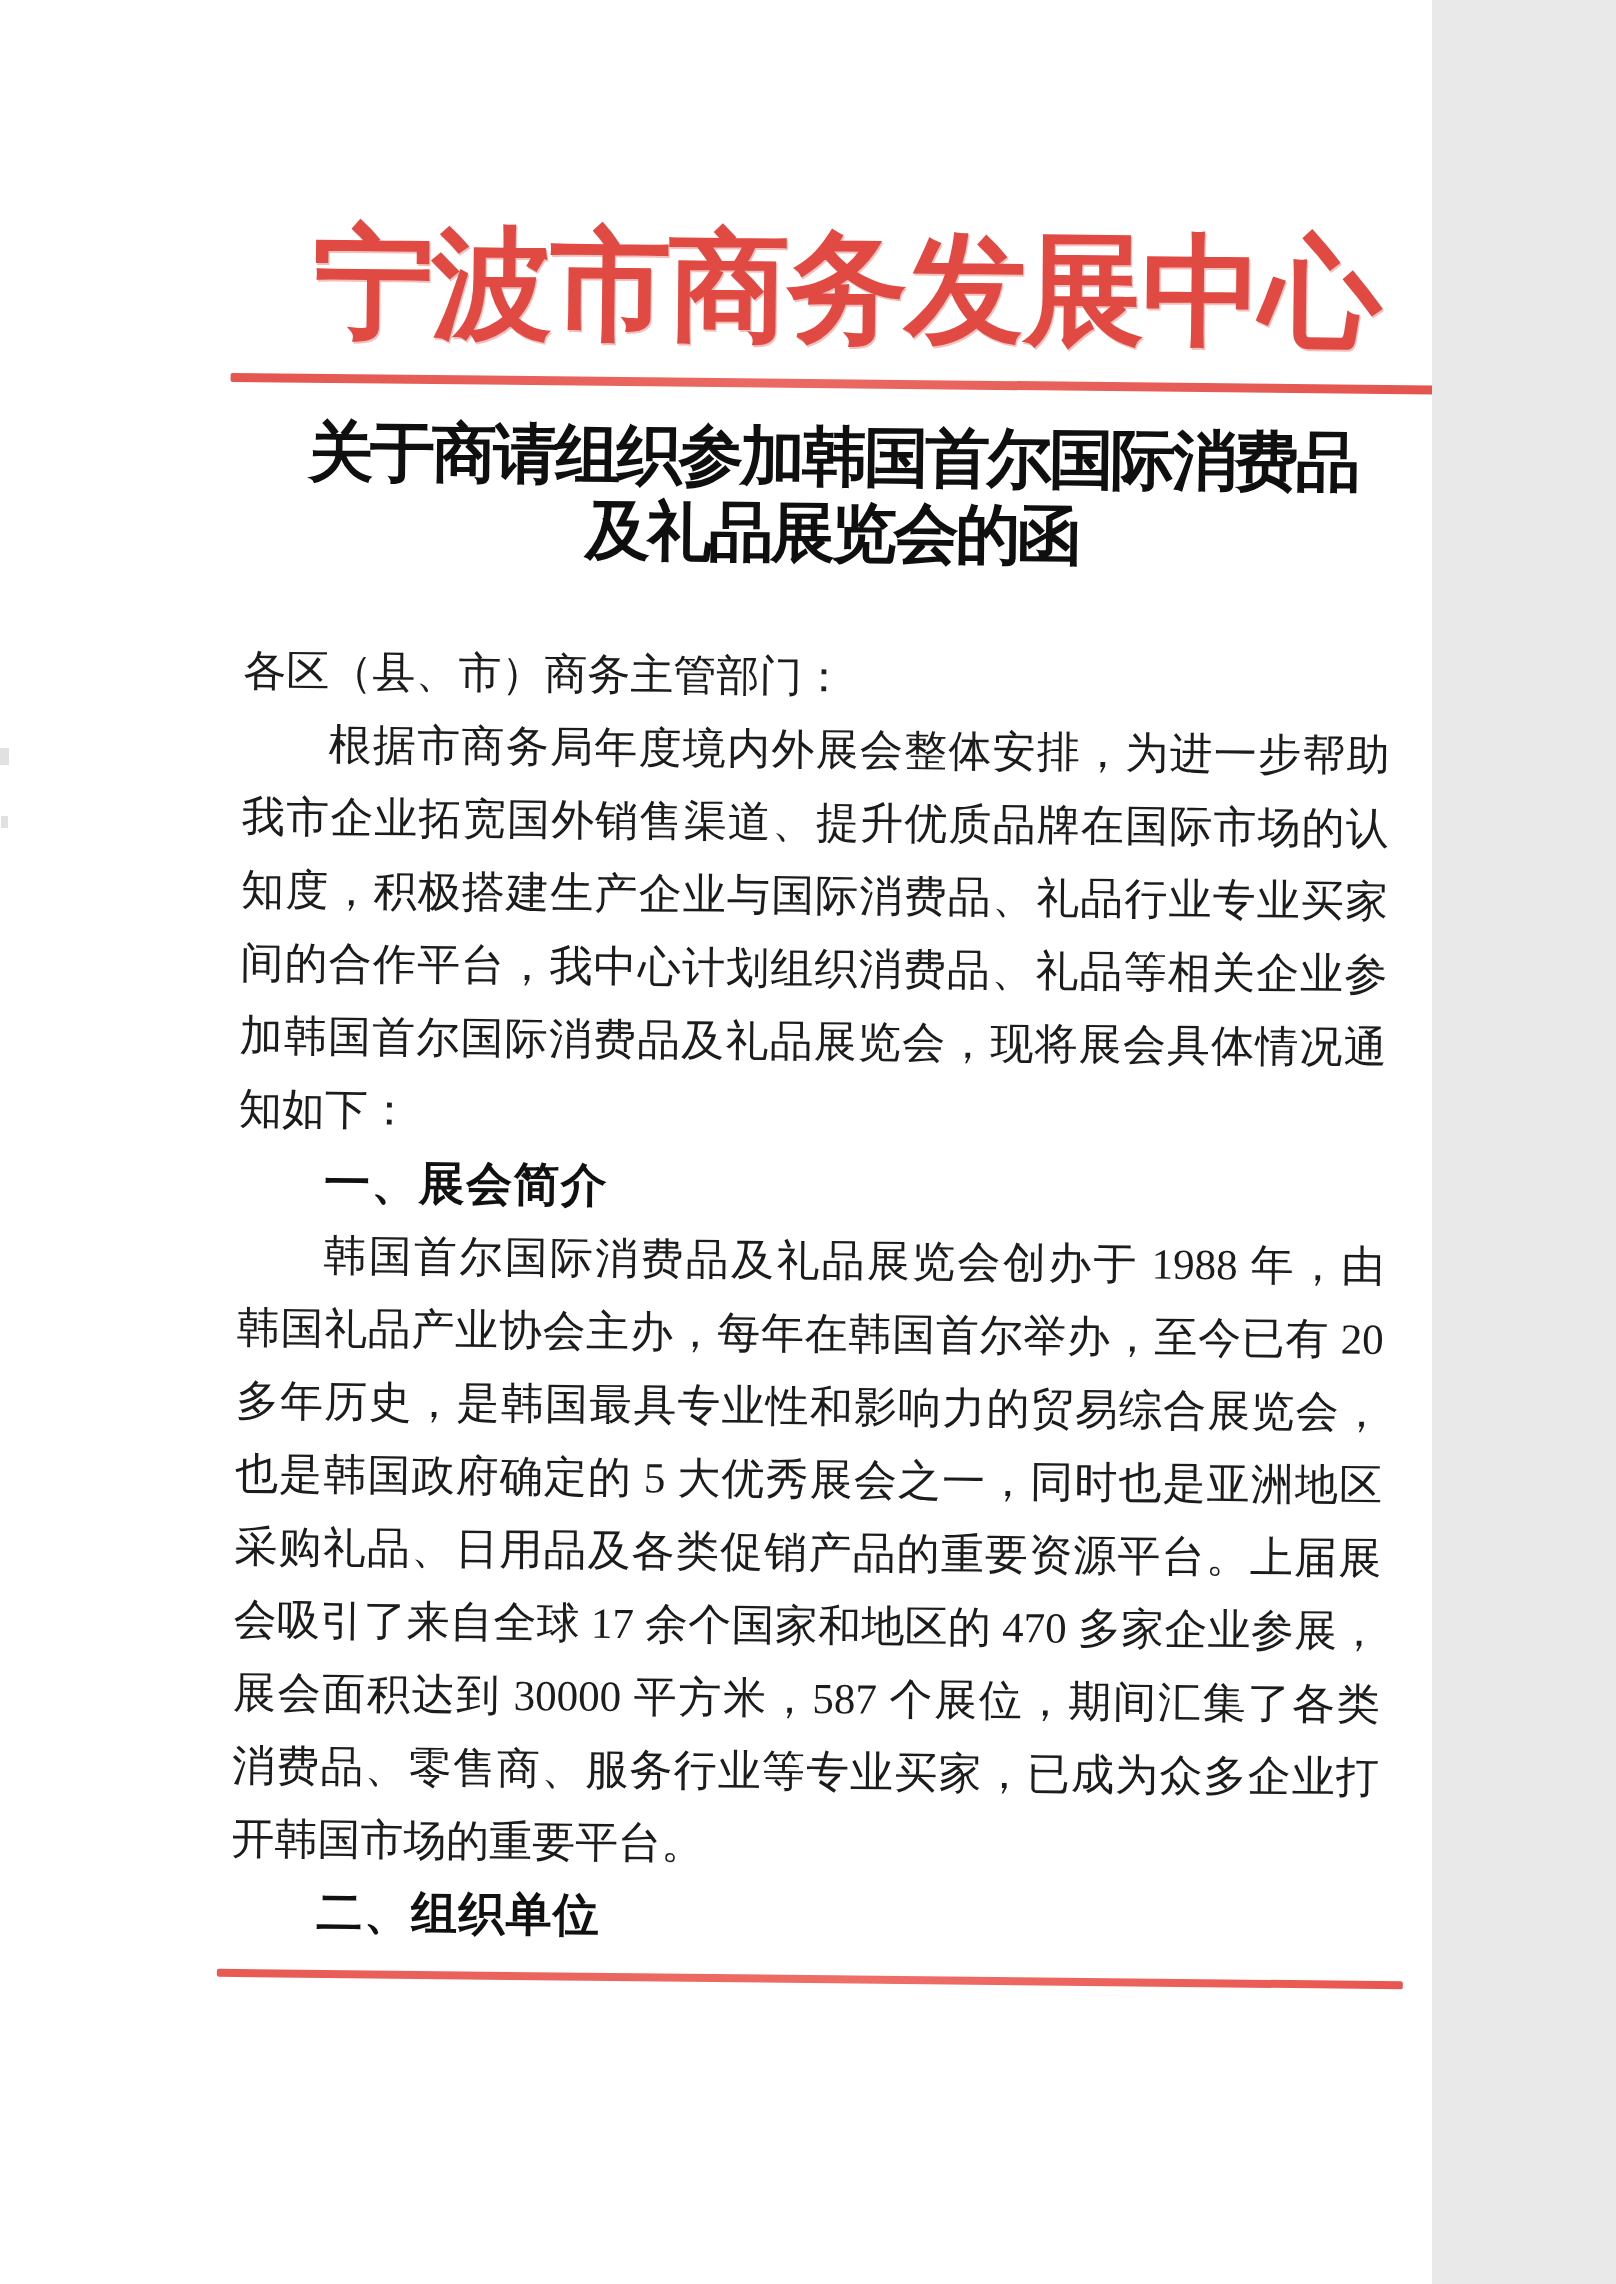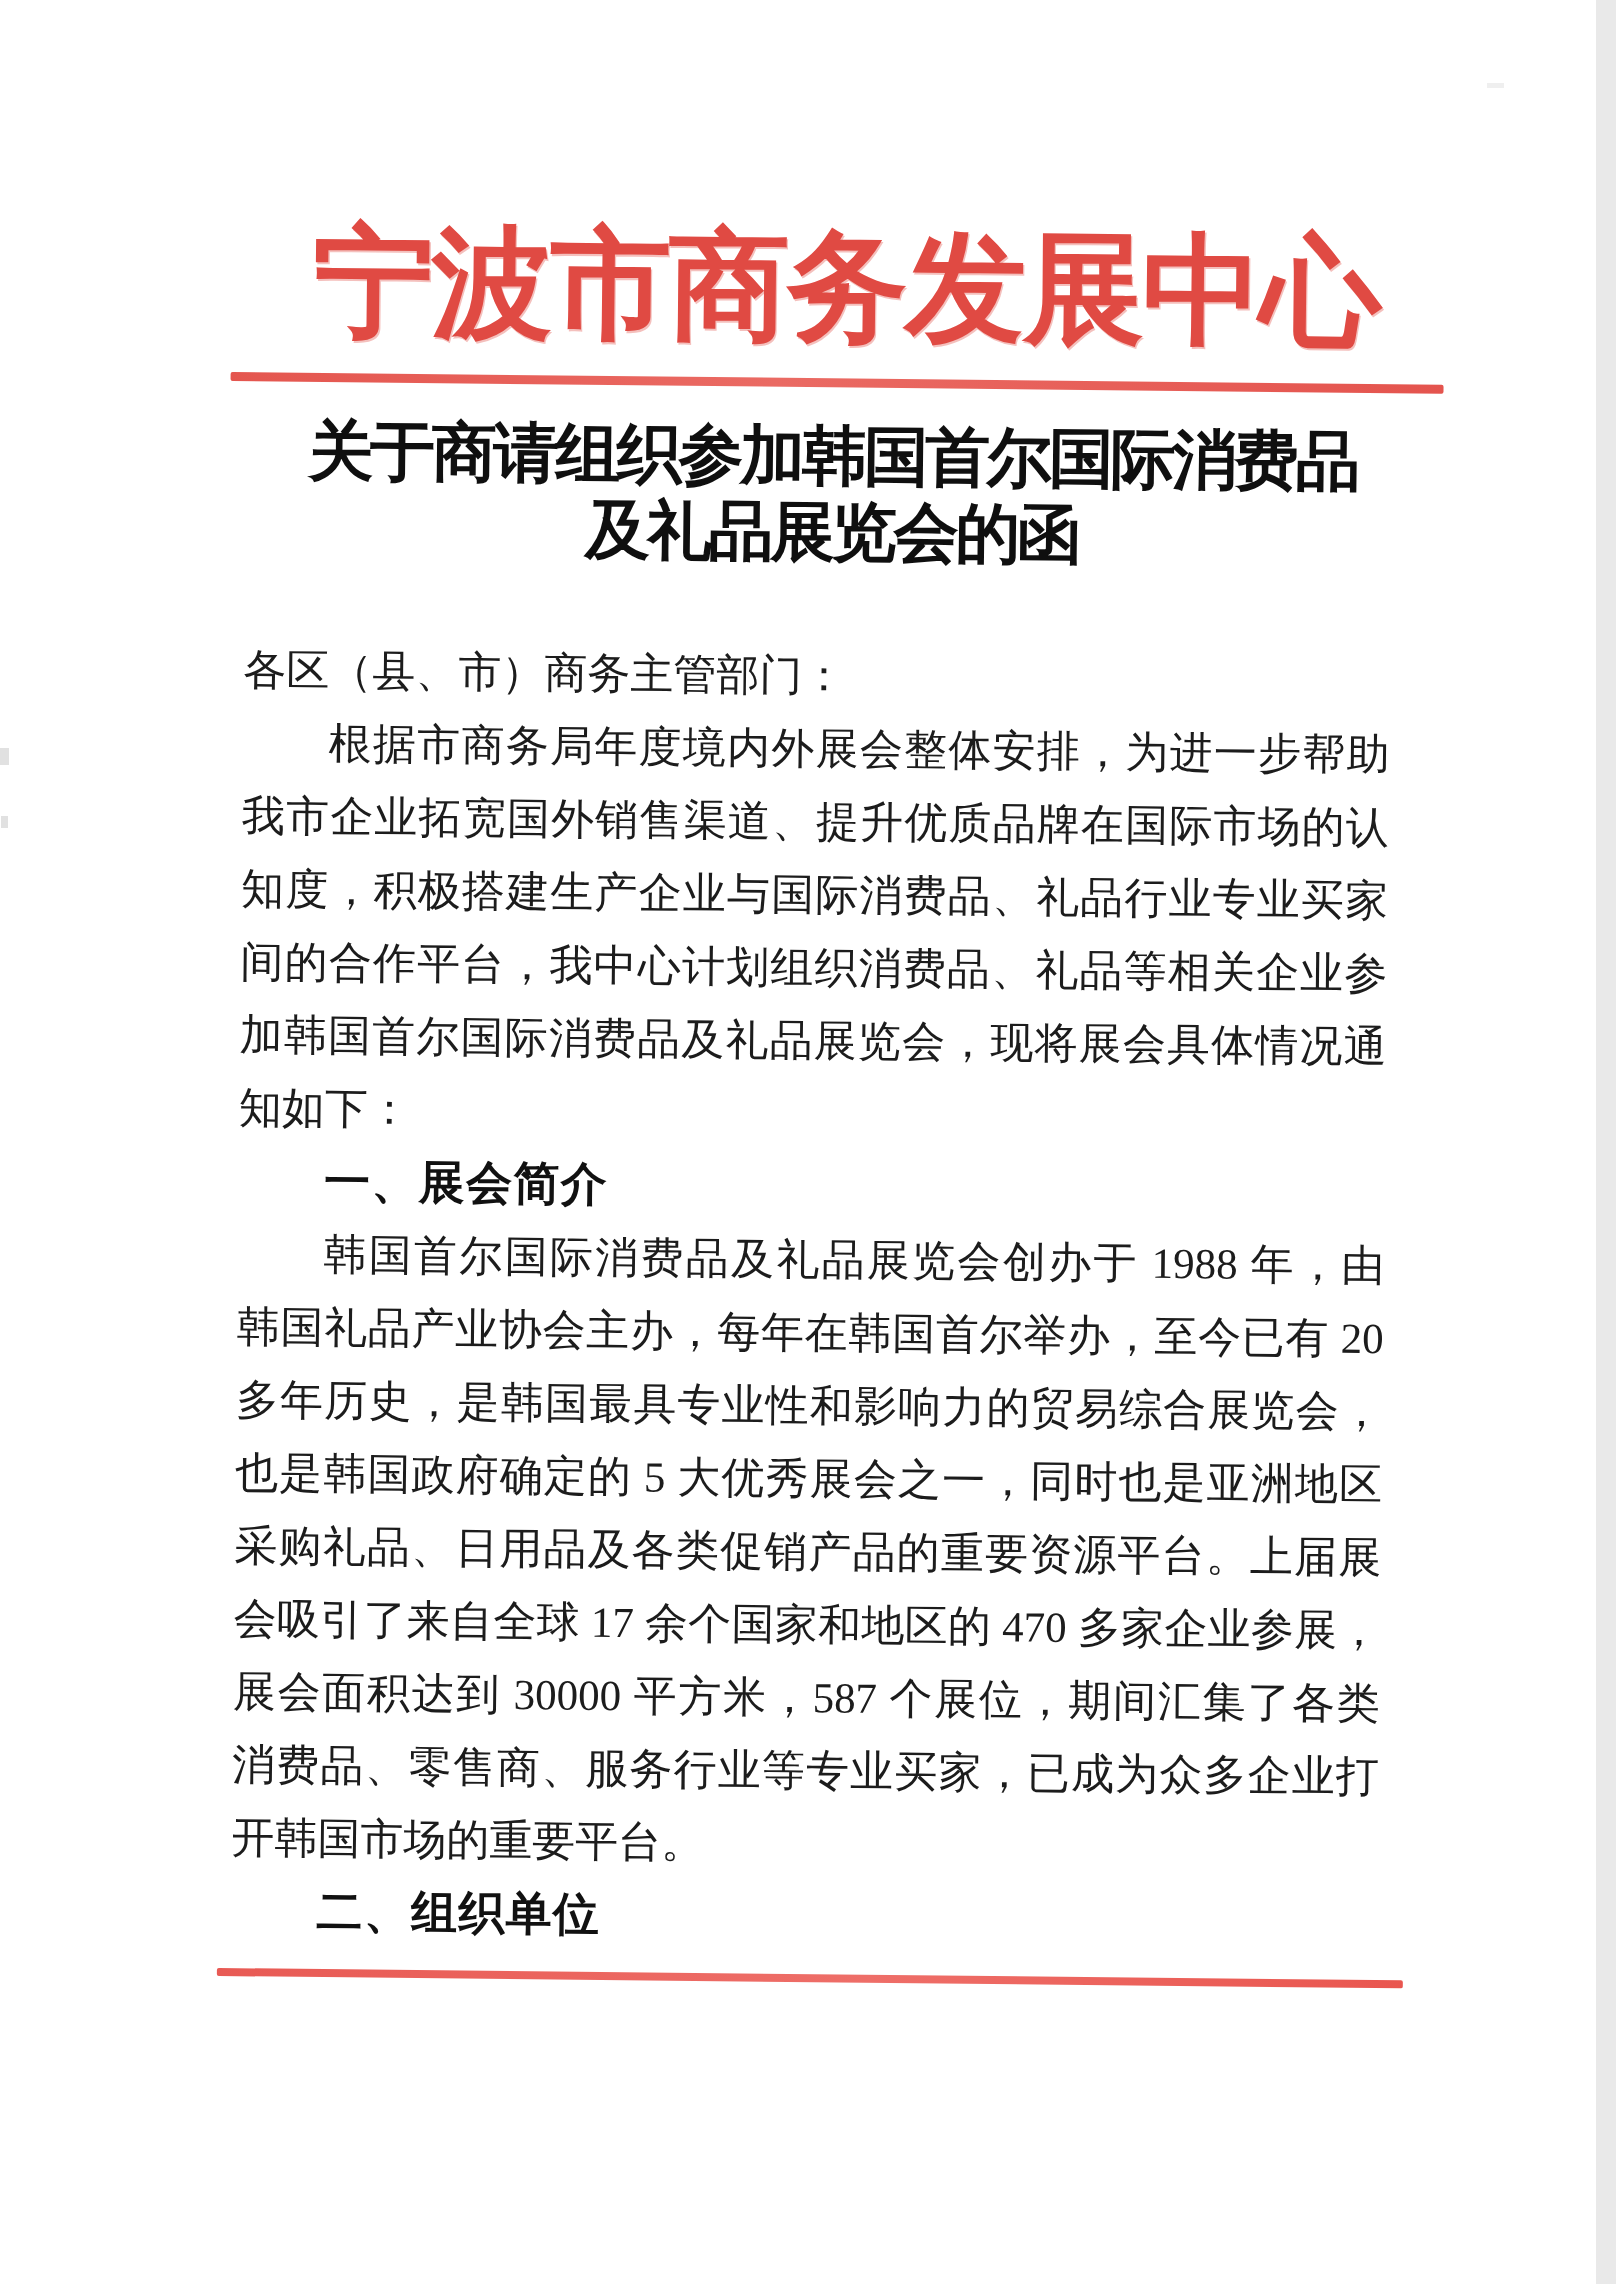--- a/index.html
+++ b/index.html
@@ -1,18 +1,18 @@
 <!DOCTYPE html>
 <html style="font-size:10.4px"><head>
 <meta charset="utf-8">
 <style>
   html, body { margin: 0; padding: 0; background: #e9e9e9; }
   .page {
     position: relative;
-    width: 1596px;
+    width: 1432px;
     height: 2284px;
     background: #ffffff;
     overflow: hidden;
     font-family: "Liberation Serif", "DejaVu Serif", serif;
   }
   
   .scan-content {
     position: absolute;
     left: 0; top: 0; right: 0; bottom: 0;
     transform: rotate(0.6deg);

